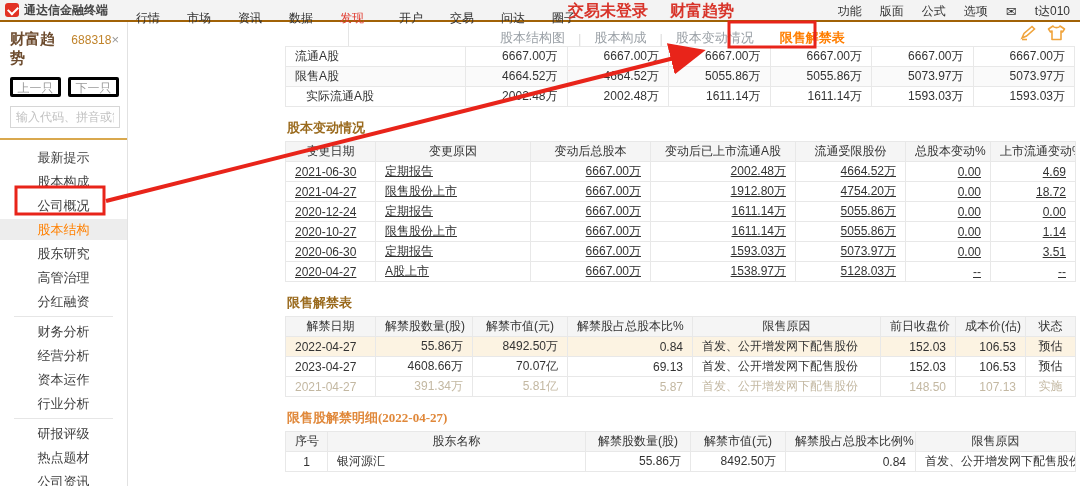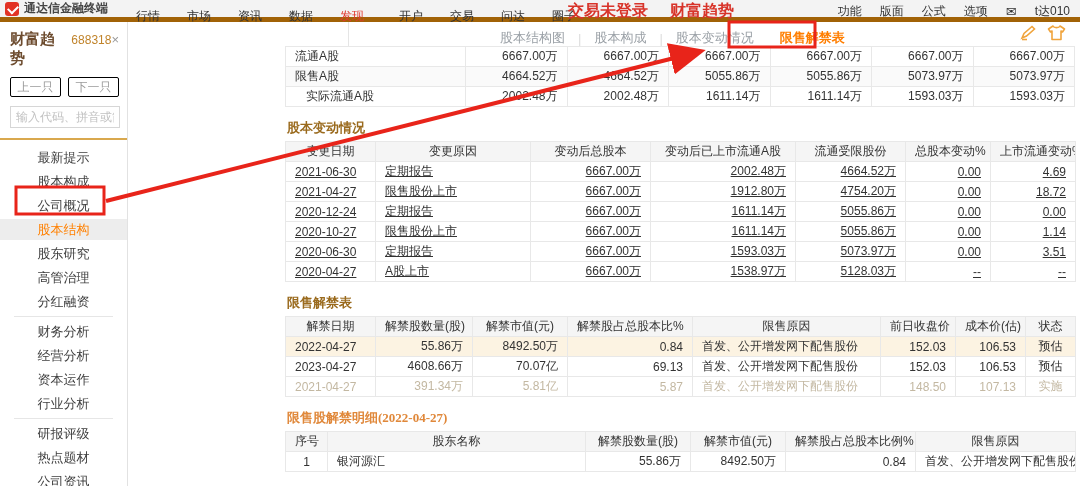--- a/index.html
+++ b/index.html
@@ -1,41 +1,41 @@
 <!DOCTYPE html>
 <html><head>
 <meta charset="utf-8">
 <style>
   * { margin:0; padding:0; box-sizing:border-box; }
   html,body { width:1080px; height:486px; }
   body { position:relative; overflow:hidden; background:#fff; font-family:"Liberation Sans","DejaVu Sans",sans-serif; color:#333; }
 
   
-  .topbar { position:absolute; left:0; top:0; width:1080px; height:22px; background:#f3f3f3; border-bottom:5px solid #a16207; display:flex; align-items:center; font-size:12px; }
+  .topbar { position:absolute; left:0; top:0; width:1080px; height:22px; background:#f3f3f3; border-bottom:2px solid #a16207; display:flex; align-items:center; font-size:12px; }
   .logo { display:flex; align-items:center; gap:5px; margin-left:5px; font-weight:bold; color:#444; }
   .logo-badge { width:14px; height:14px; background:#e23224; border-radius:3px; position:relative; }
   .logo-badge::after { content:""; position:absolute; left:3px; top:3px; width:8px; height:5px; border-left:2px solid #fff; border-bottom:2px solid #fff; transform:rotate(-45deg); }
   .menus { display:flex; margin-left:28px; }
   .menus span { margin-right:27px; cursor:pointer; color:#333;margin-top:16px; }
   .menus span:nth-child(5) { color:#e03a2f; }
   .menus span:nth-child(6) { margin-left:8px; }
   .mid-status { position:absolute; left:568px; top:0; height:22px; display:flex; align-items:center; gap:22px; }
   .mid-status span { color:#d8342a; font-weight:bold; font-size:16px; cursor:pointer; }
   .right-menus { position:absolute; right:10px; top:0; height:22px; display:flex; align-items:center; gap:18px; font-size:12px; }
   .right-menus span { cursor:pointer; color:#333; }
   .mail { color:#555; font-size:13px; }
 
   
   .sidebar { position:absolute; left:0; top:22px; width:128px; height:464px; background:#fff; border-right:1px solid #e2e2e2; }
   .stock-head { padding:8px 8px 0 10px; display:flex; align-items:baseline; }
   .stock-name { font-size:15px; font-weight:bold; color:#6d4c2f; }
   .stock-code { font-size:12px; color:#c0832a; margin-left:4px; }
   .stock-close { margin-left:auto; color:#999; font-size:13px; cursor:pointer; }
   .nav-btns { display:flex; gap:7px; padding:9px 8px 0 10px; }
-  .nav-btns button { width:51px; height:20px; font-size:12px; color:#9a9a9a; background:#fff; border:1px solid #000000; border-radius:2px; cursor:pointer; font-family:inherit; }
+  .nav-btns button { width:51px; height:20px; font-size:12px; color:#9a9a9a; background:#fff; border:3px solid #000000; border-radius:2px; cursor:pointer; font-family:inherit; }
   .code-input { margin:9px 8px 0 10px; width:110px; height:22px; border:1px solid #d6d6d6; font-size:12px; padding:0 5px; color:#555; font-family:inherit; }
   .code-input::placeholder { color:#c2c2c2; }
   .gold-line { margin-top:10px; height:2px; background:#d9a84e; }
   .side-menu { margin-top:7px; }
   .side-menu div { position:relative; height:21px; line-height:21px; margin:3px 0; text-align:center; font-size:13px; color:#3e3e3e; cursor:pointer; }
   .side-menu div:nth-child(4) { background:#ededed; color:#ff8000; }
   .side-menu div:nth-child(8), .side-menu div:nth-child(12), .side-menu div:nth-child(15) { margin-top:9px; }
   .side-menu div:nth-child(8)::before, .side-menu div:nth-child(12)::before, .side-menu div:nth-child(15)::before {
     content:""; position:absolute; left:14px; right:14px; top:-5px; border-top:1px solid #e6e6e6; }
   .side-menu div:nth-child(15) { color:#9b7b40; }

